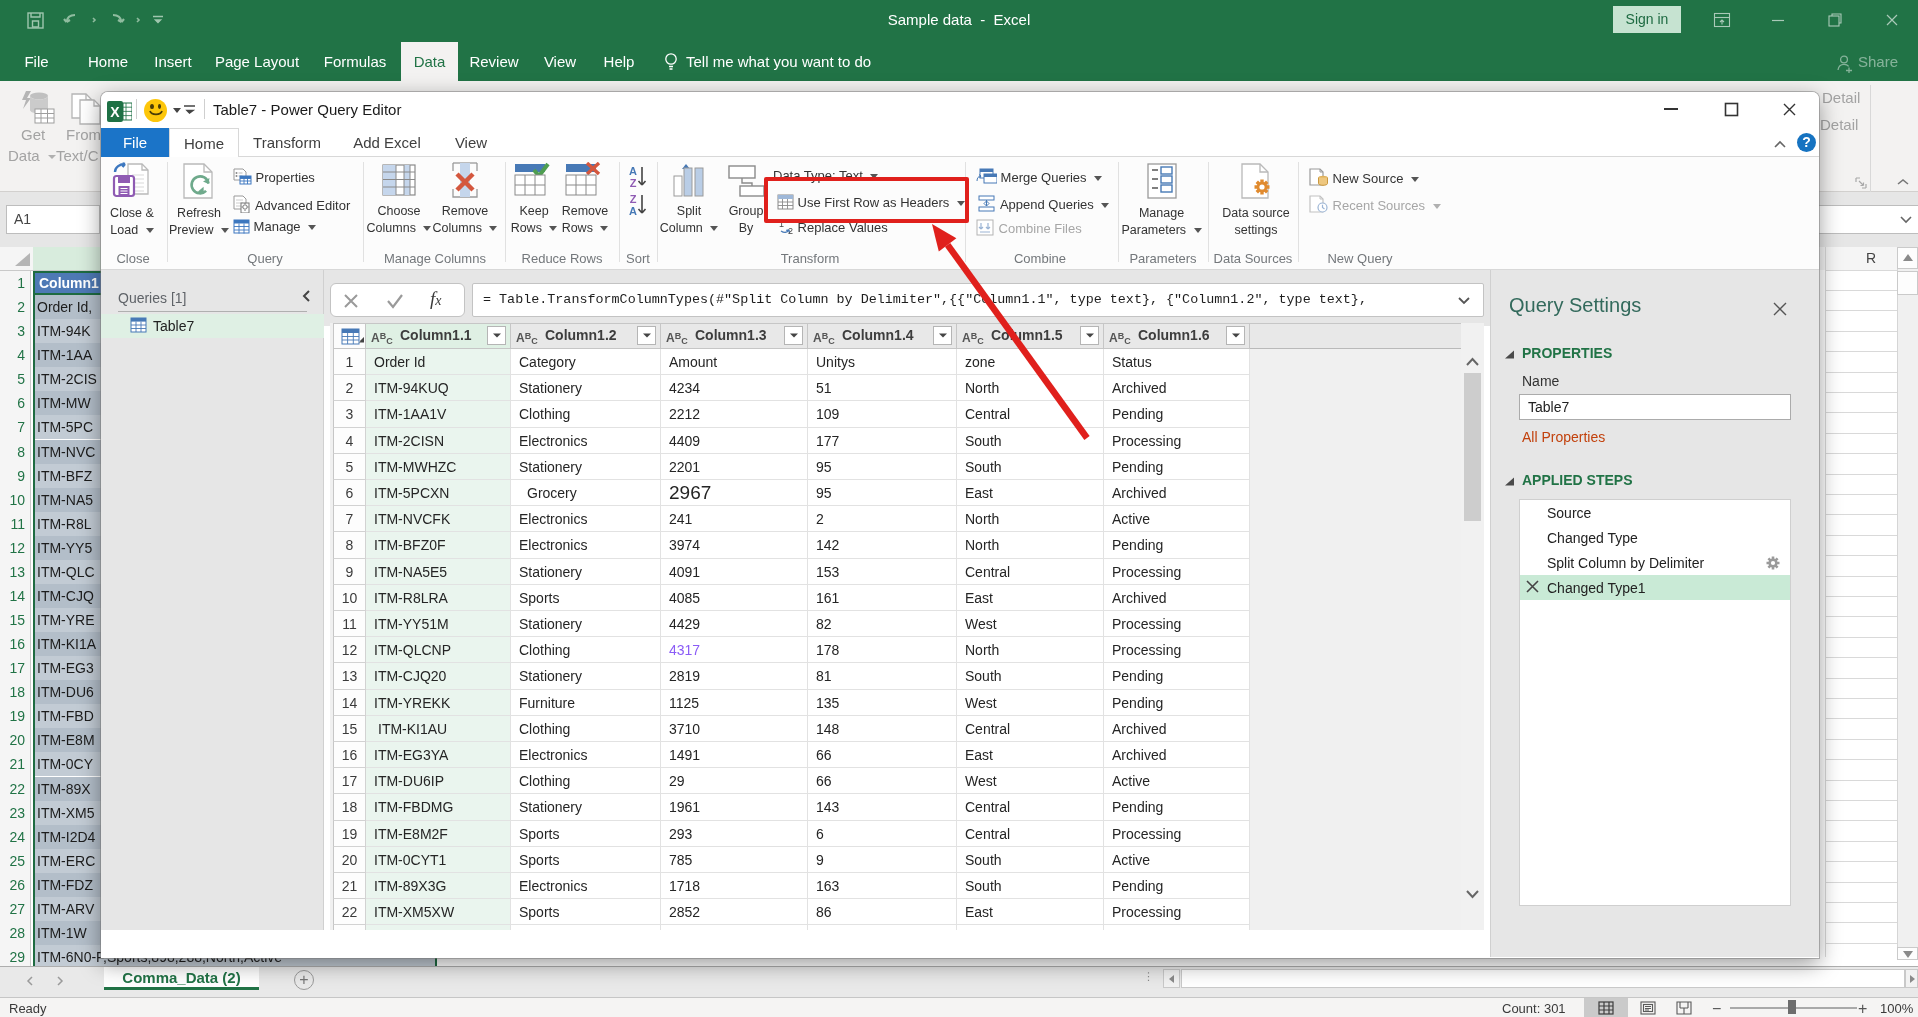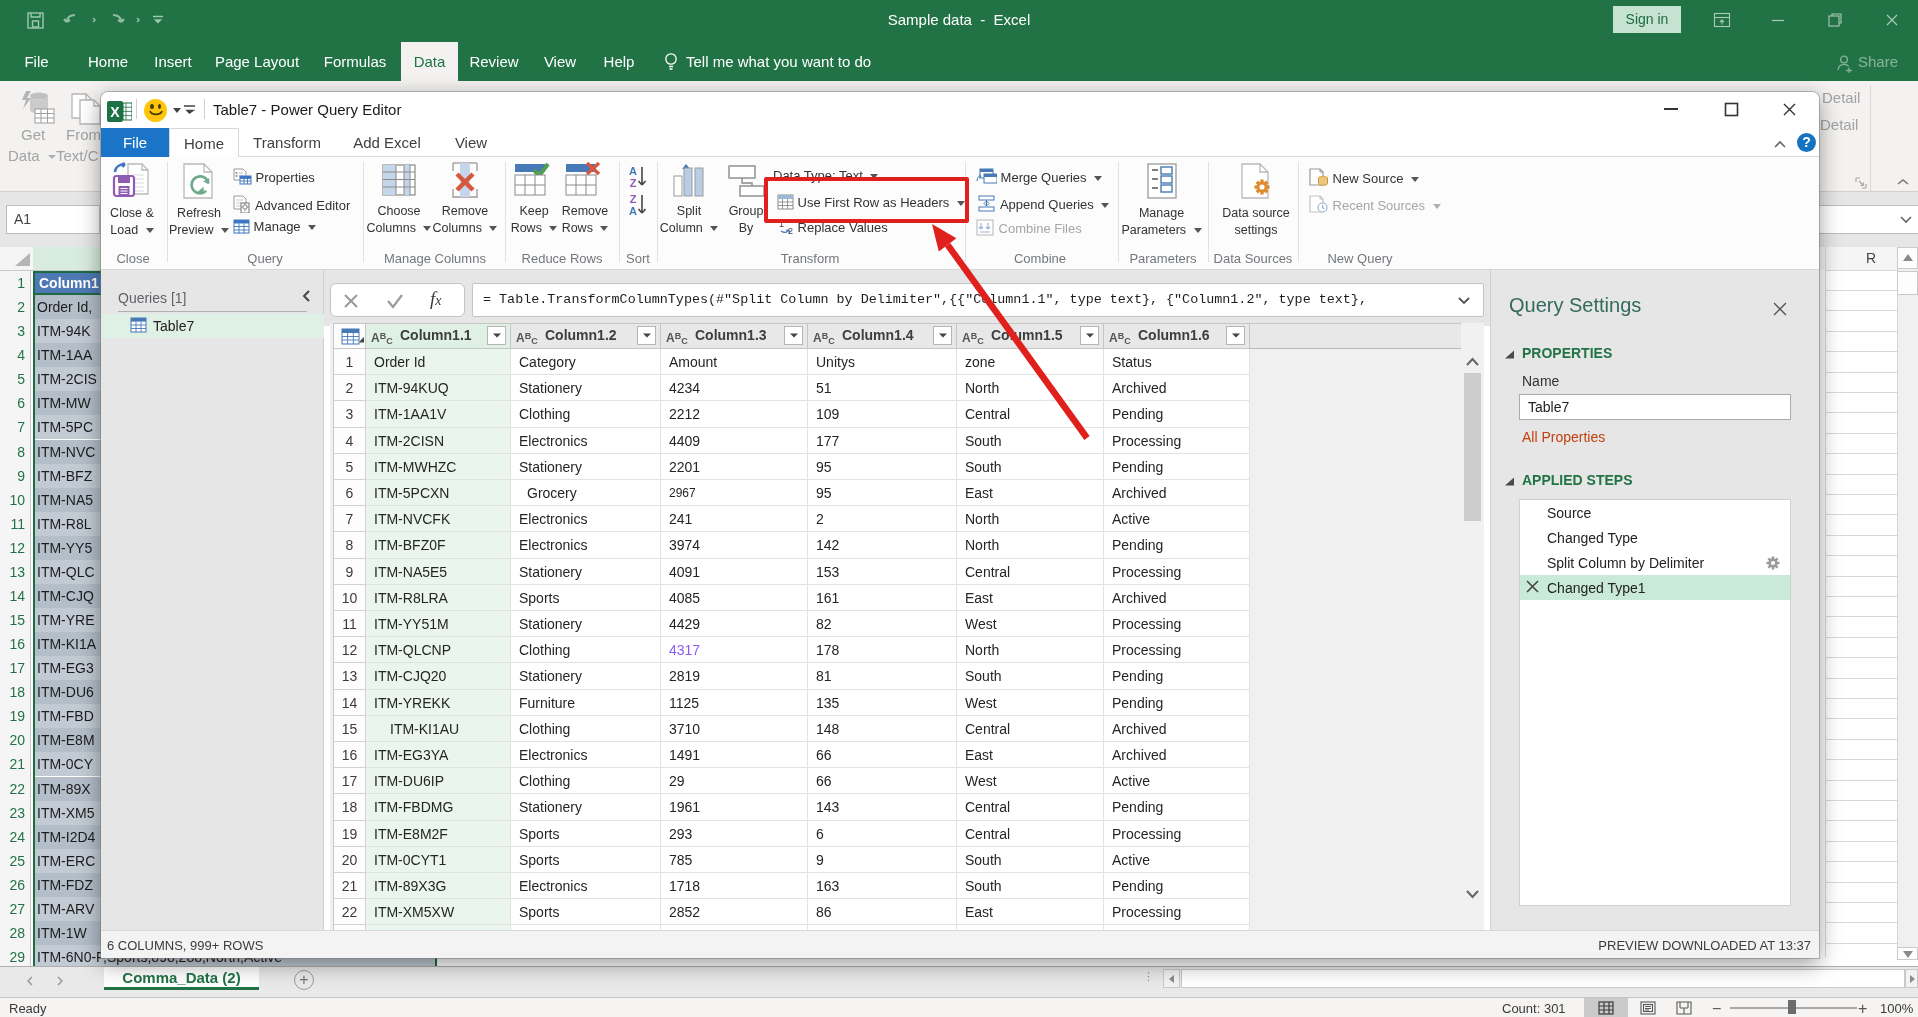--- a/index.html
+++ b/index.html
@@ -717,21 +717,21 @@
 <div class="abs" style="left:3px;top:130.8px;width:33px;height:26.2px;background:#fdfdfd;border-right:1px solid #d2d2d2;border-bottom:1px solid #d2d2d2;border-left:1px solid #c6c6c6;font-size:14px;color:#3b3b3b;text-align:center;line-height:26px">5</div>
 <div class="abs" style="left:36px;top:130.8px;width:145px;height:26.2px;background:#eaf5ee;border-right:1px solid #e2e2e2;border-bottom:1px solid #e2e2e2;font-size:14px;color:#252525;line-height:26px;padding-left:8px;white-space:nowrap;overflow:hidden">ITM-MWHZC</div>
 <div class="abs" style="left:181px;top:130.8px;width:150px;height:26.2px;background:#fff;border-right:1px solid #e2e2e2;border-bottom:1px solid #e2e2e2;font-size:14px;color:#252525;line-height:26px;padding-left:8px;white-space:nowrap;overflow:hidden">Stationery</div>
 <div class="abs" style="left:331px;top:130.8px;width:147px;height:26.2px;background:#fff;border-right:1px solid #e2e2e2;border-bottom:1px solid #e2e2e2;font-size:14px;color:#252525;line-height:26px;padding-left:8px;white-space:nowrap;overflow:hidden">2201</div>
 <div class="abs" style="left:478px;top:130.8px;width:149px;height:26.2px;background:#fff;border-right:1px solid #e2e2e2;border-bottom:1px solid #e2e2e2;font-size:14px;color:#252525;line-height:26px;padding-left:8px;white-space:nowrap;overflow:hidden">95</div>
 <div class="abs" style="left:627px;top:130.8px;width:147px;height:26.2px;background:#fff;border-right:1px solid #e2e2e2;border-bottom:1px solid #e2e2e2;font-size:14px;color:#252525;line-height:26px;padding-left:8px;white-space:nowrap;overflow:hidden">South</div>
 <div class="abs" style="left:774px;top:130.8px;width:146px;height:26.2px;background:#fff;border-right:1px solid #e2e2e2;border-bottom:1px solid #e2e2e2;font-size:14px;color:#252525;line-height:26px;padding-left:8px;white-space:nowrap;overflow:hidden">Pending</div>
 <div class="abs" style="left:3px;top:157.0px;width:33px;height:26.2px;background:#fdfdfd;border-right:1px solid #d2d2d2;border-bottom:1px solid #d2d2d2;border-left:1px solid #c6c6c6;font-size:14px;color:#3b3b3b;text-align:center;line-height:26px">6</div>
 <div class="abs" style="left:36px;top:157.0px;width:145px;height:26.2px;background:#eaf5ee;border-right:1px solid #e2e2e2;border-bottom:1px solid #e2e2e2;font-size:14px;color:#252525;line-height:26px;padding-left:8px;white-space:nowrap;overflow:hidden">ITM-5PCXN</div>
 <div class="abs" style="left:181px;top:157.0px;width:150px;height:26.2px;background:#fff;border-right:1px solid #e2e2e2;border-bottom:1px solid #e2e2e2;font-size:14px;color:#252525;line-height:26px;padding-left:16px;white-space:nowrap;overflow:hidden">Grocery</div>
-<div class="abs" style="left:331px;top:157.0px;width:147px;height:26.2px;background:#fff;border-right:1px solid #e2e2e2;border-bottom:1px solid #e2e2e2;font-size:12px;color:#252525;line-height:26px;padding-left:8px;white-space:nowrap;overflow:hidden">2967</div>
+<div class="abs" style="left:331px;top:157.0px;width:147px;height:26.2px;background:#fff;border-right:1px solid #e2e2e2;border-bottom:1px solid #e2e2e2;font-size:19px;color:#252525;line-height:26px;padding-left:8px;white-space:nowrap;overflow:hidden">2967</div>
 <div class="abs" style="left:478px;top:157.0px;width:149px;height:26.2px;background:#fff;border-right:1px solid #e2e2e2;border-bottom:1px solid #e2e2e2;font-size:14px;color:#252525;line-height:26px;padding-left:8px;white-space:nowrap;overflow:hidden">95</div>
 <div class="abs" style="left:627px;top:157.0px;width:147px;height:26.2px;background:#fff;border-right:1px solid #e2e2e2;border-bottom:1px solid #e2e2e2;font-size:14px;color:#252525;line-height:26px;padding-left:8px;white-space:nowrap;overflow:hidden">East</div>
 <div class="abs" style="left:774px;top:157.0px;width:146px;height:26.2px;background:#fff;border-right:1px solid #e2e2e2;border-bottom:1px solid #e2e2e2;font-size:14px;color:#252525;line-height:26px;padding-left:8px;white-space:nowrap;overflow:hidden">Archived</div>
 <div class="abs" style="left:3px;top:183.2px;width:33px;height:26.2px;background:#fdfdfd;border-right:1px solid #d2d2d2;border-bottom:1px solid #d2d2d2;border-left:1px solid #c6c6c6;font-size:14px;color:#3b3b3b;text-align:center;line-height:26px">7</div>
 <div class="abs" style="left:36px;top:183.2px;width:145px;height:26.2px;background:#eaf5ee;border-right:1px solid #e2e2e2;border-bottom:1px solid #e2e2e2;font-size:14px;color:#252525;line-height:26px;padding-left:8px;white-space:nowrap;overflow:hidden">ITM-NVCFK</div>
 <div class="abs" style="left:181px;top:183.2px;width:150px;height:26.2px;background:#fff;border-right:1px solid #e2e2e2;border-bottom:1px solid #e2e2e2;font-size:14px;color:#252525;line-height:26px;padding-left:8px;white-space:nowrap;overflow:hidden">Electronics</div>
 <div class="abs" style="left:331px;top:183.2px;width:147px;height:26.2px;background:#fff;border-right:1px solid #e2e2e2;border-bottom:1px solid #e2e2e2;font-size:14px;color:#252525;line-height:26px;padding-left:8px;white-space:nowrap;overflow:hidden">241</div>
 <div class="abs" style="left:478px;top:183.2px;width:149px;height:26.2px;background:#fff;border-right:1px solid #e2e2e2;border-bottom:1px solid #e2e2e2;font-size:14px;color:#252525;line-height:26px;padding-left:8px;white-space:nowrap;overflow:hidden">2</div>
 <div class="abs" style="left:627px;top:183.2px;width:147px;height:26.2px;background:#fff;border-right:1px solid #e2e2e2;border-bottom:1px solid #e2e2e2;font-size:14px;color:#252525;line-height:26px;padding-left:8px;white-space:nowrap;overflow:hidden">North</div>
 <div class="abs" style="left:774px;top:183.2px;width:146px;height:26.2px;background:#fff;border-right:1px solid #e2e2e2;border-bottom:1px solid #e2e2e2;font-size:14px;color:#252525;line-height:26px;padding-left:8px;white-space:nowrap;overflow:hidden">Active</div>
@@ -778,21 +778,21 @@
 <div class="abs" style="left:627px;top:340.4px;width:147px;height:26.2px;background:#fff;border-right:1px solid #e2e2e2;border-bottom:1px solid #e2e2e2;font-size:14px;color:#252525;line-height:26px;padding-left:8px;white-space:nowrap;overflow:hidden">South</div>
 <div class="abs" style="left:774px;top:340.4px;width:146px;height:26.2px;background:#fff;border-right:1px solid #e2e2e2;border-bottom:1px solid #e2e2e2;font-size:14px;color:#252525;line-height:26px;padding-left:8px;white-space:nowrap;overflow:hidden">Pending</div>
 <div class="abs" style="left:3px;top:366.6px;width:33px;height:26.2px;background:#fdfdfd;border-right:1px solid #d2d2d2;border-bottom:1px solid #d2d2d2;border-left:1px solid #c6c6c6;font-size:14px;color:#3b3b3b;text-align:center;line-height:26px">14</div>
 <div class="abs" style="left:36px;top:366.6px;width:145px;height:26.2px;background:#eaf5ee;border-right:1px solid #e2e2e2;border-bottom:1px solid #e2e2e2;font-size:14px;color:#252525;line-height:26px;padding-left:8px;white-space:nowrap;overflow:hidden">ITM-YREKK</div>
 <div class="abs" style="left:181px;top:366.6px;width:150px;height:26.2px;background:#fff;border-right:1px solid #e2e2e2;border-bottom:1px solid #e2e2e2;font-size:14px;color:#252525;line-height:26px;padding-left:8px;white-space:nowrap;overflow:hidden">Furniture</div>
 <div class="abs" style="left:331px;top:366.6px;width:147px;height:26.2px;background:#fff;border-right:1px solid #e2e2e2;border-bottom:1px solid #e2e2e2;font-size:14px;color:#252525;line-height:26px;padding-left:8px;white-space:nowrap;overflow:hidden">1125</div>
 <div class="abs" style="left:478px;top:366.6px;width:149px;height:26.2px;background:#fff;border-right:1px solid #e2e2e2;border-bottom:1px solid #e2e2e2;font-size:14px;color:#252525;line-height:26px;padding-left:8px;white-space:nowrap;overflow:hidden">135</div>
 <div class="abs" style="left:627px;top:366.6px;width:147px;height:26.2px;background:#fff;border-right:1px solid #e2e2e2;border-bottom:1px solid #e2e2e2;font-size:14px;color:#252525;line-height:26px;padding-left:8px;white-space:nowrap;overflow:hidden">West</div>
 <div class="abs" style="left:774px;top:366.6px;width:146px;height:26.2px;background:#fff;border-right:1px solid #e2e2e2;border-bottom:1px solid #e2e2e2;font-size:14px;color:#252525;line-height:26px;padding-left:8px;white-space:nowrap;overflow:hidden">Pending</div>
 <div class="abs" style="left:3px;top:392.8px;width:33px;height:26.2px;background:#fdfdfd;border-right:1px solid #d2d2d2;border-bottom:1px solid #d2d2d2;border-left:1px solid #c6c6c6;font-size:14px;color:#3b3b3b;text-align:center;line-height:26px">15</div>
-<div class="abs" style="left:36px;top:392.8px;width:145px;height:26.2px;background:#eaf5ee;border-right:1px solid #e2e2e2;border-bottom:1px solid #e2e2e2;font-size:14px;color:#252525;line-height:26px;padding-left:24px;white-space:nowrap;overflow:hidden">ITM-KI1AU</div>
+<div class="abs" style="left:36px;top:392.8px;width:145px;height:26.2px;background:#eaf5ee;border-right:1px solid #e2e2e2;border-bottom:1px solid #e2e2e2;font-size:14px;color:#252525;line-height:26px;padding-left:12px;white-space:nowrap;overflow:hidden">ITM-KI1AU</div>
 <div class="abs" style="left:181px;top:392.8px;width:150px;height:26.2px;background:#fff;border-right:1px solid #e2e2e2;border-bottom:1px solid #e2e2e2;font-size:14px;color:#252525;line-height:26px;padding-left:8px;white-space:nowrap;overflow:hidden">Clothing</div>
 <div class="abs" style="left:331px;top:392.8px;width:147px;height:26.2px;background:#fff;border-right:1px solid #e2e2e2;border-bottom:1px solid #e2e2e2;font-size:14px;color:#252525;line-height:26px;padding-left:8px;white-space:nowrap;overflow:hidden">3710</div>
 <div class="abs" style="left:478px;top:392.8px;width:149px;height:26.2px;background:#fff;border-right:1px solid #e2e2e2;border-bottom:1px solid #e2e2e2;font-size:14px;color:#252525;line-height:26px;padding-left:8px;white-space:nowrap;overflow:hidden">148</div>
 <div class="abs" style="left:627px;top:392.8px;width:147px;height:26.2px;background:#fff;border-right:1px solid #e2e2e2;border-bottom:1px solid #e2e2e2;font-size:14px;color:#252525;line-height:26px;padding-left:8px;white-space:nowrap;overflow:hidden">Central</div>
 <div class="abs" style="left:774px;top:392.8px;width:146px;height:26.2px;background:#fff;border-right:1px solid #e2e2e2;border-bottom:1px solid #e2e2e2;font-size:14px;color:#252525;line-height:26px;padding-left:8px;white-space:nowrap;overflow:hidden">Archived</div>
 <div class="abs" style="left:3px;top:419.0px;width:33px;height:26.2px;background:#fdfdfd;border-right:1px solid #d2d2d2;border-bottom:1px solid #d2d2d2;border-left:1px solid #c6c6c6;font-size:14px;color:#3b3b3b;text-align:center;line-height:26px">16</div>
 <div class="abs" style="left:36px;top:419.0px;width:145px;height:26.2px;background:#eaf5ee;border-right:1px solid #e2e2e2;border-bottom:1px solid #e2e2e2;font-size:14px;color:#252525;line-height:26px;padding-left:8px;white-space:nowrap;overflow:hidden">ITM-EG3YA</div>
 <div class="abs" style="left:181px;top:419.0px;width:150px;height:26.2px;background:#fff;border-right:1px solid #e2e2e2;border-bottom:1px solid #e2e2e2;font-size:14px;color:#252525;line-height:26px;padding-left:8px;white-space:nowrap;overflow:hidden">Electronics</div>
 <div class="abs" style="left:331px;top:419.0px;width:147px;height:26.2px;background:#fff;border-right:1px solid #e2e2e2;border-bottom:1px solid #e2e2e2;font-size:14px;color:#252525;line-height:26px;padding-left:8px;white-space:nowrap;overflow:hidden">1491</div>
 <div class="abs" style="left:478px;top:419.0px;width:149px;height:26.2px;background:#fff;border-right:1px solid #e2e2e2;border-bottom:1px solid #e2e2e2;font-size:14px;color:#252525;line-height:26px;padding-left:8px;white-space:nowrap;overflow:hidden">66</div>
@@ -884,24 +884,20 @@
           </g>
         </g>
         <circle cx="8" cy="8" r="2.1" fill="#fff"></circle>
       </svg>
 <div class="abs" style="left:29px;top:305px;width:270px;height:25px;background:#c9ead6"></div>
 <svg class="abs" style="left:34px;top:309px" width="15" height="15" viewBox="0 0 15 15">
         <path d="M2 2l11 11M13 2L2 13" stroke="#444" stroke-width="1.6"></path>
       </svg>
 <div class="abs" style="left:56px;top:310px;font-size:14px;color:#222">Changed Type1</div>
 </div>
-  <div class="pq-status" id="pqstatus">
-<div class="abs" style="left:6px;top:7px;font-size:13px;color:#3c3c3c">6 COLUMNS, 999+ ROWS</div>
-      <div class="abs" style="right:8px;top:7px;font-size:13px;color:#3c3c3c">PREVIEW DOWNLOADED AT 13:37</div>
-</div>
   <div id="anno">
 <div class="abs" style="left:764px;top:177px;width:205px;height:46px;border:4px solid #e0201c;border-radius:2px"></div>
 <svg class="abs" style="left:900px;top:210px" width="220" height="245" viewBox="0 0 220 245">
         <line x1="187" y1="228" x2="47.6" y2="34.8" stroke="#e0201c" stroke-width="6.5"></line>
         <polygon points="32,14 56.4,28.2 38.8,41.4" fill="#e0201c"></polygon>
       </svg>
 </div>
 </div>
 
 </body></html>

